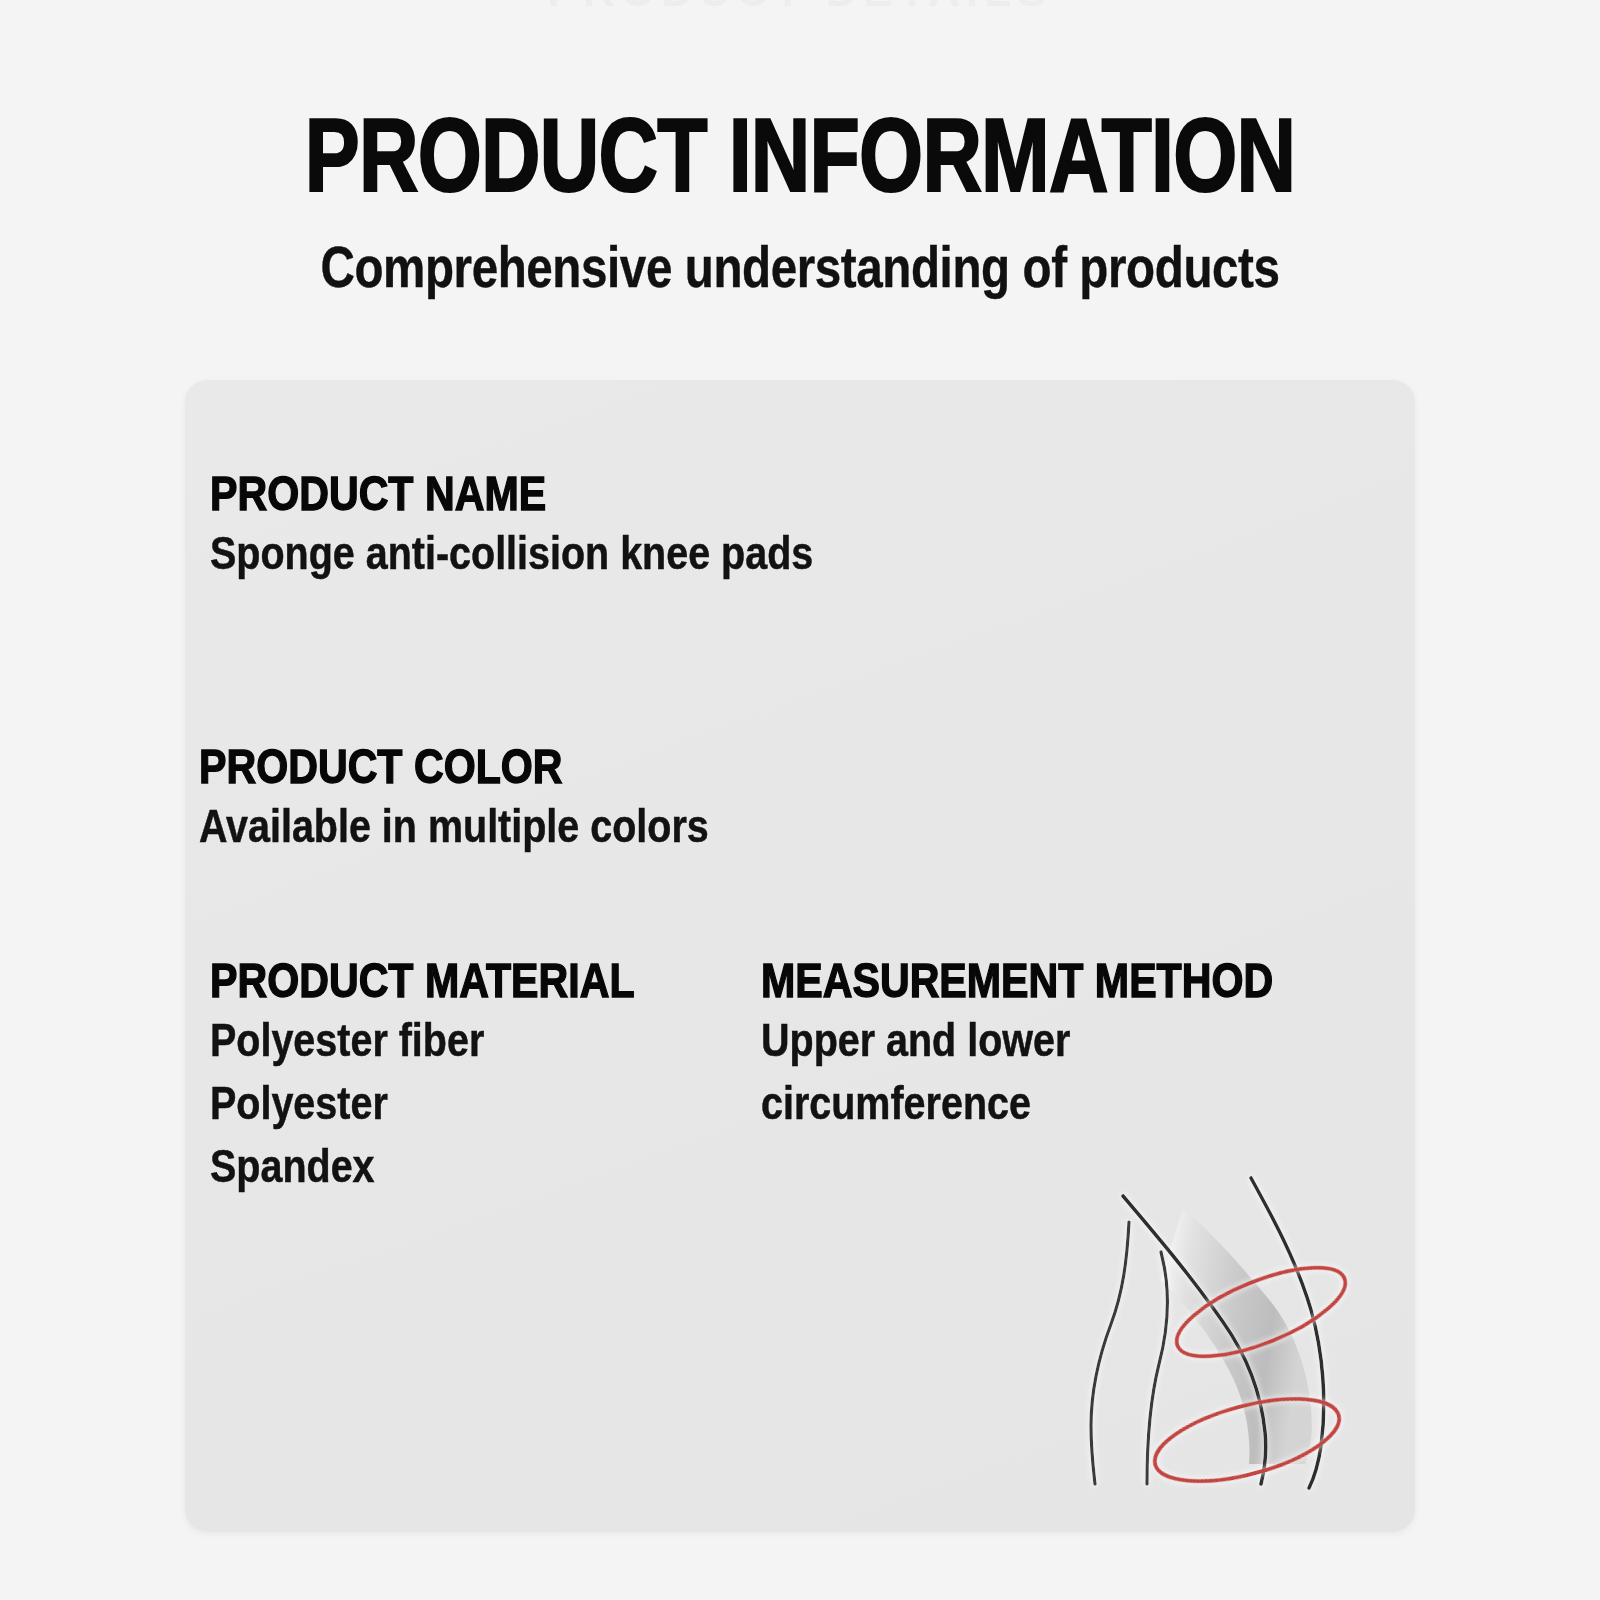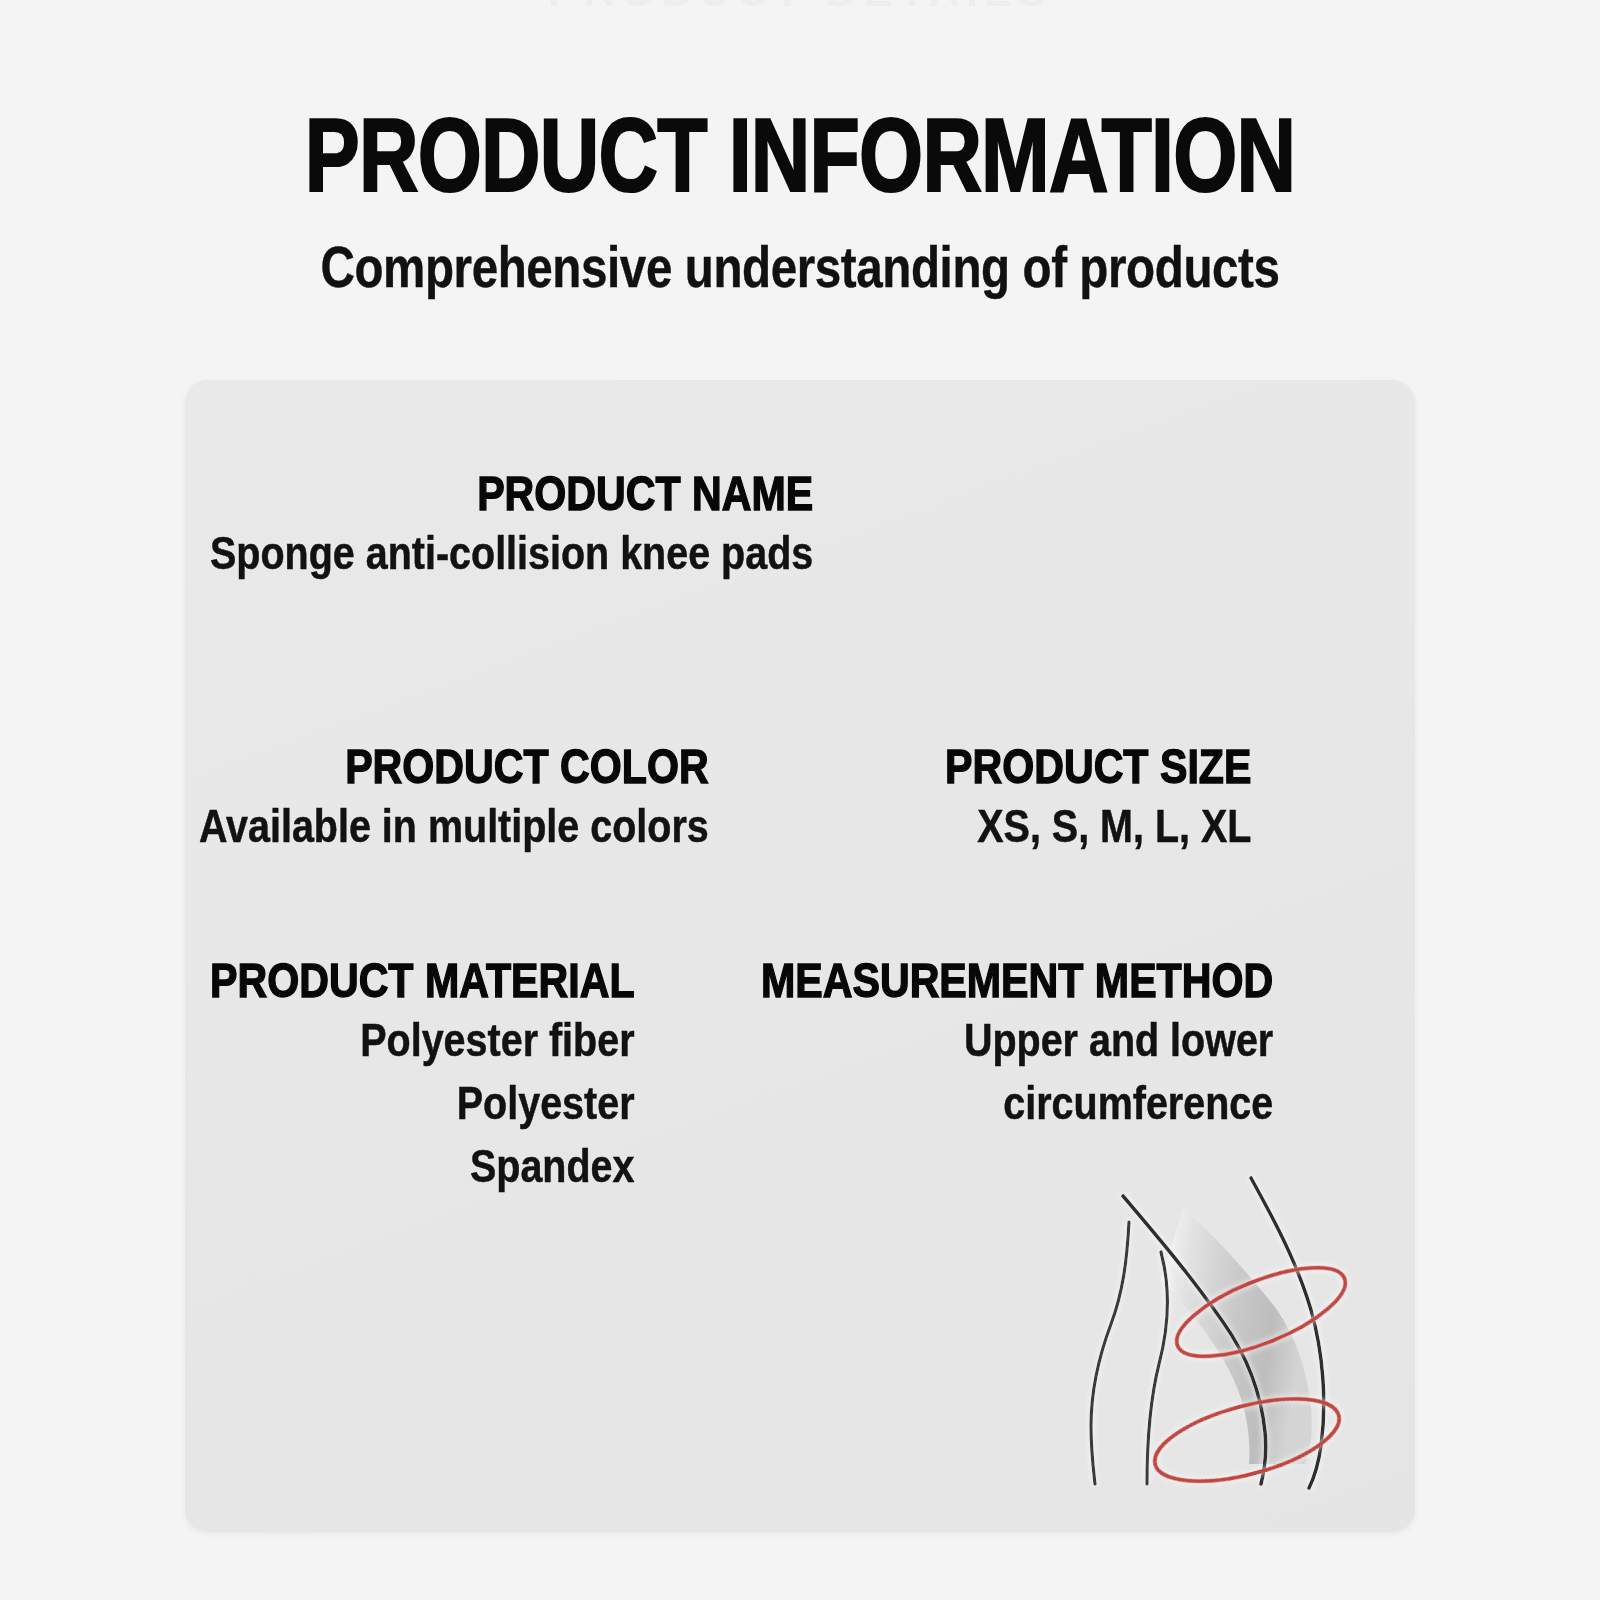--- a/index.html
+++ b/index.html
@@ -68,21 +68,20 @@
   .card {
     position: absolute;
     left: 185px;
     top: 380px;
     width: 1230px;
     height: 1152px;
     background: linear-gradient(160deg, #e9e9e9 0%, #e7e7e7 45%, #e5e5e5 100%);
     border-radius: 22px;
     box-shadow: 0 2px 6px rgba(0,0,0,0.05);
     overflow: hidden;
-    text-align: right;
   }
 
   .spec {
     position: absolute;
   }
   .spec-label {
     font-size: 49px;
     line-height: 56px;
     font-weight: 700;
     color: #070707;
@@ -140,26 +139,20 @@
     </div>
   </div>
 
   <div class="spec s-color">
     <div class="spec-label">PRODUCT COLOR</div>
     <div class="spec-value">
       <span class="spec-value-line">Available in multiple colors</span>
     </div>
   </div>
 
-  <div class="spec s-size">
-    <div class="spec-label">PRODUCT SIZE</div>
-    <div class="spec-value">
-      <span class="spec-value-line">XS, S, M, L, XL</span>
-    </div>
-  </div>
 
   <div class="spec s-material">
     <div class="spec-label">PRODUCT MATERIAL</div>
     <div class="spec-value">
       <span class="spec-value-line">Polyester fiber</span>
       <span class="spec-value-line">Polyester</span>
       <span class="spec-value-line">Spandex</span>
     </div>
   </div>
 

